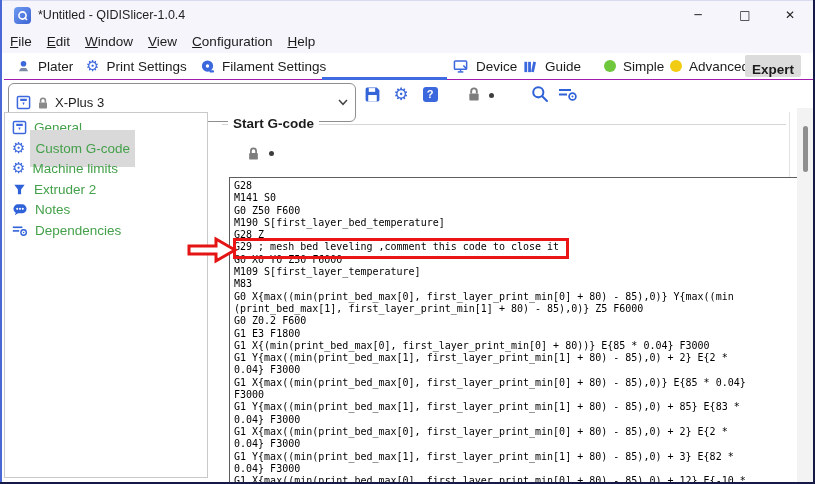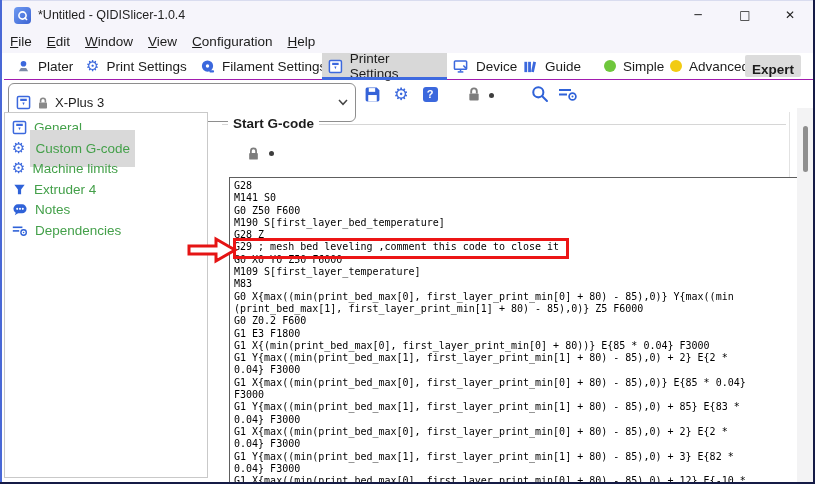--- a/index.html
+++ b/index.html
@@ -124,28 +124,20 @@
       <span>Print Settings</span>
     </div>
     <div class="tab" style="left:190px;">
       <svg width="15" height="15" viewBox="0 0 16 16">
         <circle cx="8" cy="7.5" r="6" fill="#3b68dd"></circle>
         <circle cx="8" cy="7.5" r="1.8" fill="#fff"></circle>
         <rect x="10" y="12" width="5" height="2.4" rx="1" fill="#3b68dd"></rect>
       </svg>
       <span>Filament Settings</span>
     </div>
-    <div class="tab selected" style="left:318px;width:125px;">
-      <svg width="15" height="15" viewBox="0 0 16 16">
-        <rect x="1.5" y="1.5" width="13" height="13" rx="1.5" fill="#fff" stroke="#3b68dd" stroke-width="1.6"></rect>
-        <rect x="4.5" y="4" width="7" height="2.4" fill="#3b68dd"></rect>
-        <path d="M6.8 8 h2.4 l-1.2 3 z" fill="#3b68dd"></path>
-      </svg>
-      <span>Printer Settings</span>
-    </div>
     <div class="tab" style="left:443px;">
       <svg width="16" height="15" viewBox="0 0 16 16">
         <rect x="1" y="2" width="13" height="9" rx="1" fill="none" stroke="#3b68dd" stroke-width="1.6"></rect>
         <line x1="7.5" y1="11" x2="7.5" y2="13.3" stroke="#3b68dd" stroke-width="1.6"></line>
         <line x1="4.5" y1="13.8" x2="10.5" y2="13.8" stroke="#3b68dd" stroke-width="1.6"></line>
         <path d="M10.5 7 l3 3" stroke="#3b68dd" stroke-width="1.6"></path>
       </svg>
       <span>Device</span>
     </div>
     <div class="tab" style="left:512px;">
@@ -238,21 +230,21 @@
       <span class="lbl">Custom G-code</span>
     </div>
     <div class="side-item" style="top:46px;">
       <span class="gear-glyph" style="font-size:15px;">⚙</span>
       <span class="lbl">Machine limits</span>
     </div>
     <div class="side-item" style="top:67px;">
       <svg width="15" height="15" viewBox="0 0 16 16">
         <path d="M2.5 3 h11 l-3.8 5 v5 h-3.4 v-5 z" fill="#2f62d8"></path>
       </svg>
-      <span class="lbl">Extruder 4</span>
+      <span class="lbl">Extruder 2</span>
     </div>
     <div class="side-item" style="top:87px;">
       <svg width="16" height="15" viewBox="0 0 16 16">
         <rect x="1" y="2.5" width="14" height="9.5" rx="4.7" fill="#2f62d8"></rect>
         <path d="M4 10 l-1.5 4 4-2.6 z" fill="#2f62d8"></path>
         <circle cx="5" cy="7.3" r="1.1" fill="#fff"></circle>
         <circle cx="8" cy="7.3" r="1.1" fill="#fff"></circle>
         <circle cx="11" cy="7.3" r="1.1" fill="#fff"></circle>
       </svg>
       <span class="lbl">Notes</span>

